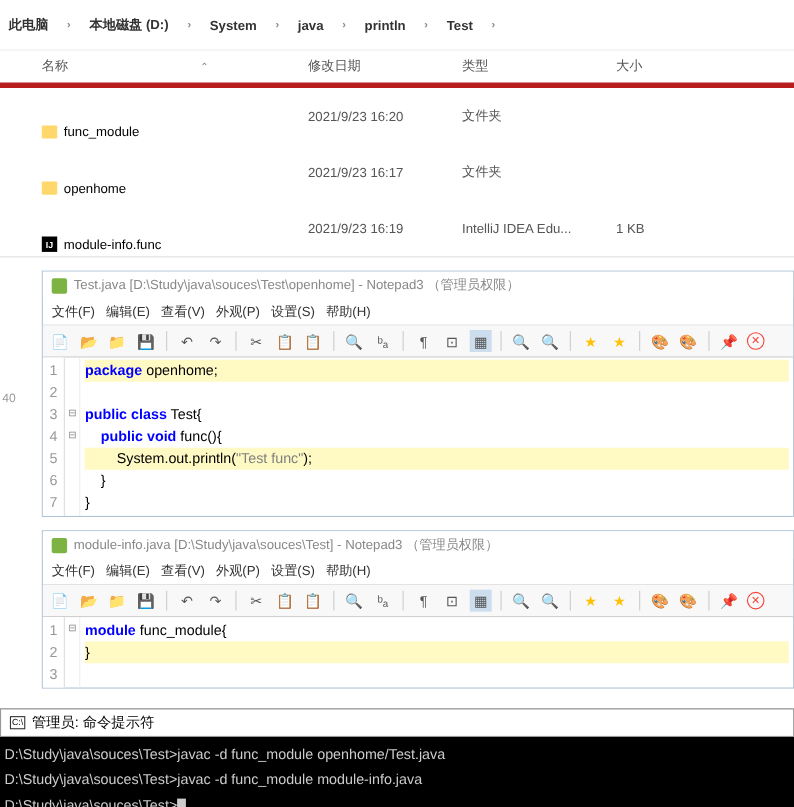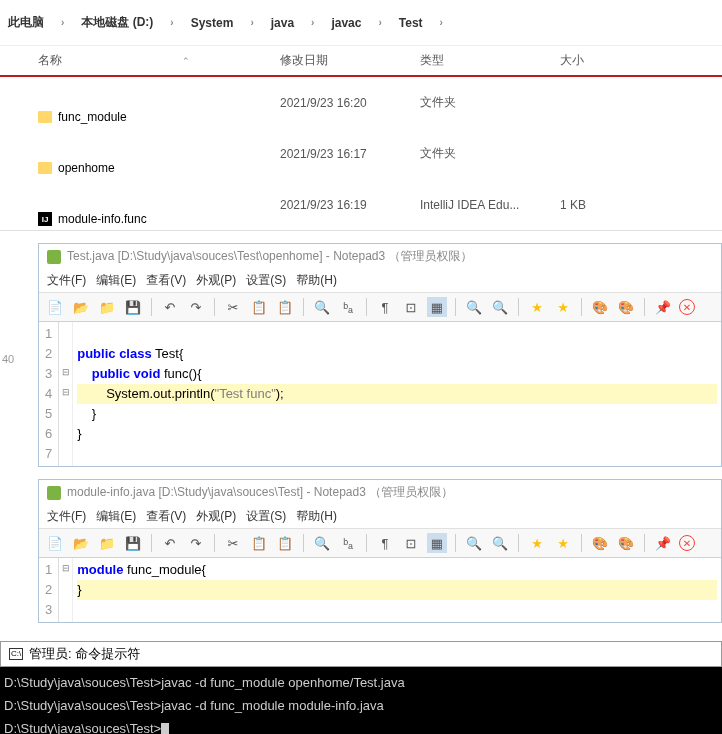--- a/index.html
+++ b/index.html
@@ -4,21 +4,21 @@
 <style>
 * { margin: 0; padding: 0; box-sizing: border-box; font-family: "Microsoft YaHei", "Segoe UI", Arial, sans-serif; }
 body { background: #fff; font-size: 12px; width: 722px; }
 
 
 .explorer { border-bottom: 1px solid #e0e0e0; }
 .breadcrumb { padding: 14px 8px; display: flex; align-items: center; gap: 17px; border-bottom: 1px solid #eee; font-weight: bold; }
 .breadcrumb span { color: #333; }
 .breadcrumb .sep { color: #888; font-size: 10px; }
 .file-list { padding: 0; }
-.file-header { display: flex; border-bottom: 2px solid #b91c1c; padding: 6px 0; color: #555; }
+.file-header { display: flex; border-bottom: 5px solid #b91c1c; padding: 6px 0; color: #555; }
 .file-header .c1 { width: 280px; padding-left: 38px; }
 .file-header .c2 { width: 140px; }
 .file-header .c3 { width: 140px; }
 .file-header .c4 { width: 80px; }
 .file-row { display: flex; padding: 4px 0; align-items: center; }
 .file-row .c1 { width: 280px; padding-left: 38px; display: flex; align-items: center; gap: 6px; margin-top: 29px; }
 .file-row .c2 { width: 140px; color: #555; }
 .file-row .c3 { width: 140px; color: #555; }
 .file-row .c4 { width: 80px; color: #555; }
 .folder-icon { width: 14px; height: 12px; background: #ffd76a; border-radius: 1px; display: inline-block; }
@@ -65,21 +65,21 @@
 <div class="explorer">
   <div class="breadcrumb">
     <span>此电脑</span>
       <span class="sep">›</span>
     <span>本地磁盘 (D:)</span>
       <span class="sep">›</span>
     <span>System</span>
       <span class="sep">›</span>
     <span>java</span>
       <span class="sep">›</span>
-    <span>javac</span>
+    <span>println</span>
       <span class="sep">›</span>
     <span>Test</span>
       <span class="sep">›</span>
   </div>
   <div class="file-list">
     <div class="file-header">
       <div class="c1"><span>名称</span><span class="sort-arrow">⌃</span></div>
       <div class="c2">修改日期</div>
       <div class="c3">类型</div>
       <div class="c4">大小</div>
@@ -175,20 +175,21 @@
     <div class="fold-col">
       <div></div>
           <div></div>
           <div>⊟</div>
           <div>⊟</div>
           <div></div>
           <div></div>
           <div></div>
     </div>
     <div class="code">
+      <div class="code-line hl"><span class="kw">package</span><span> openhome;</span></div>
       <div class="code-line"></div>
       <div class="code-line"><span class="kw">public</span> <span class="kw">class</span><span> Test{</span></div>
       <div class="code-line">    <span class="kw">public</span> <span class="kw">void</span><span> func(){</span></div>
       <div class="code-line hl"><span>        System.out.println(</span><span class="str">"Test func"</span><span>);</span></div>
       <div class="code-line"><span>    }</span></div>
       <div class="code-line"><span>}</span></div>
     </div>
   </div>
 </div>
 

